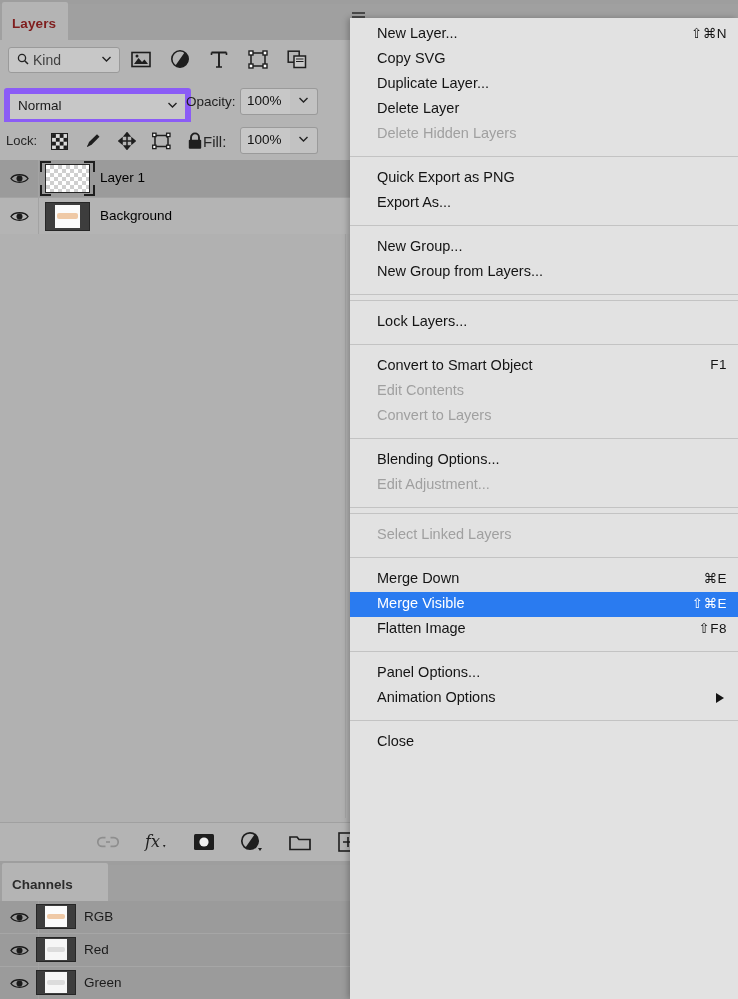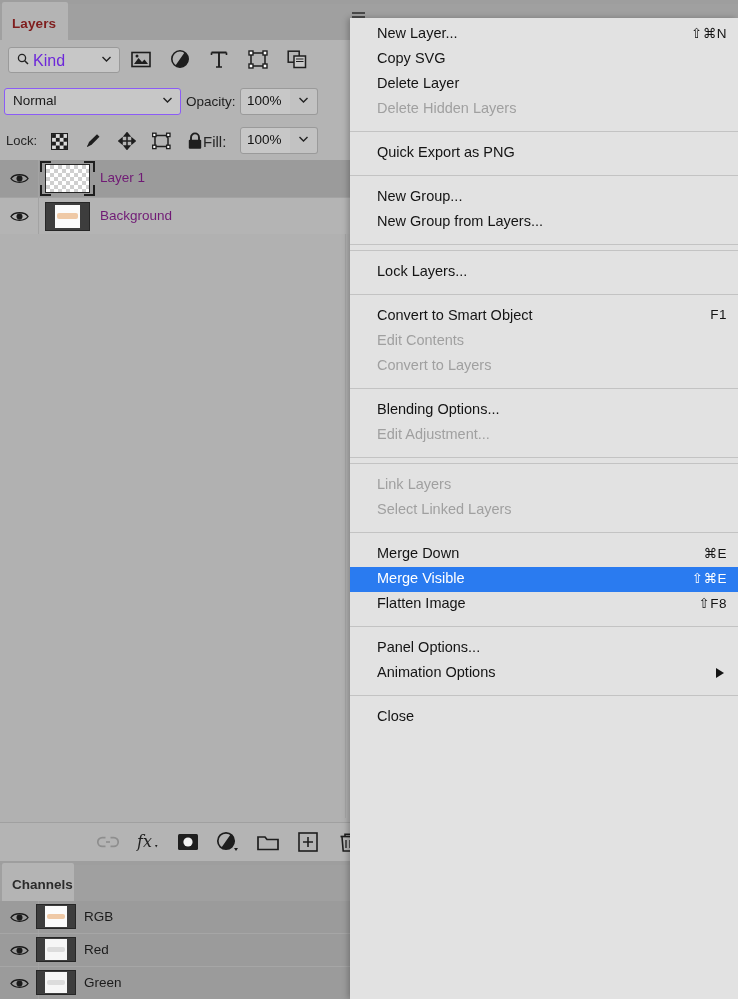--- a/index.html
+++ b/index.html
@@ -26,34 +26,34 @@
   .panelmenu i:nth-child(2){width:13px}
   .panelmenu i:nth-child(3){width:13px}
   .panelmenu i:nth-child(4){width:13px}
 
   
   .filterrow{position:absolute;left:0;top:40px;width:738px;height:42px;background:#b4b4b4;
      border-bottom:1px solid #a0a0a0;}
   .kindsel{position:absolute;left:8px;top:7px;width:110px;height:24px;background:#c7c7c7;
      border:1px solid #9a9a9a;border-radius:3px;}
   .kindsel .mag{position:absolute;left:8px;top:5px;width:12px;height:12px;}
-  .kindsel .txt{position:absolute;left:24px;top:4px;font-size:16px;color:#6d28d9;}
+  .kindsel .txt{position:absolute;left:24px;top:4px;font-size:14px;color:#404040;}
   .kindsel .chev{position:absolute;right:7px;top:7px;}
   .ficons{position:absolute;left:130px;top:8px;display:flex;gap:17px;align-items:center;}
   .ficon{width:22px;height:22px;display:flex;align-items:center;justify-content:center;}
   .togglepill{position:absolute;left:292px;top:50px;width:19px;height:28px;background:#c6c6c6;
      border:1px solid #9b9b9b;border-radius:10px;}
   .togglepill .knob{position:absolute;left:2px;top:1.5px;width:14px;height:14px;border-radius:50%;
      background:#3a3a3a;}
 
   
   .blendrow{position:absolute;left:0;top:82px;width:738px;height:40px;background:#b4b4b4;
      border-bottom:1px solid #a0a0a0;}
   .blendsel{position:absolute;left:4px;top:6px;width:175px;height:25px;background:#c7c7c7;
-     border:1px solid #8b5cf6;border-radius:3px;}
+     border:6px solid #8b5cf6;border-radius:3px;}
   .blendsel .txt{position:absolute;left:8px;top:4px;font-size:13.5px;color:#1a1a1a;}
   .blendsel .chev{position:absolute;right:7px;top:7px;}
   .oplabel{position:absolute;left:186px;top:12px;font-size:13.5px;color:#1e1e1e;}
   .opfield{position:absolute;left:240px;top:6px;width:50px;height:25px;background:#c7c7c7;
      border:1px solid #9a9a9a;border-radius:3px 0 0 3px;}
   .opfield .v{position:absolute;left:6px;top:4px;font-size:13.5px;color:#111;}
   .opstep{position:absolute;left:290px;top:6px;width:27px;height:25px;background:#c2c2c2;
      border:1px solid #9a9a9a;border-left:none;border-radius:0 3px 3px 0;}
   .opstep .chev{position:absolute;left:8px;top:7px;}
 
@@ -88,36 +88,36 @@
   .brackets{position:absolute;left:40px;top:0px;width:55px;height:37px;pointer-events:none;}
   .brackets b{position:absolute;width:9px;height:9px;border:2.5px solid #1e1e1e;}
   .brackets b.tl{left:0;top:1px;border-right:none;border-bottom:none;}
   .brackets b.tr{right:0;top:1px;border-left:none;border-bottom:none;}
   .brackets b.bl{left:0;bottom:1px;border-right:none;border-top:none;}
   .brackets b.br{right:0;bottom:1px;border-left:none;border-top:none;}
   .photo{position:absolute;left:0;top:0;width:100%;height:100%;background:#3d3d3d;}
   .photo .inner{position:absolute;left:22%;top:6%;width:56%;height:88%;background:#fbfbfb;}
   .photo .band{position:absolute;left:26%;top:38%;width:48%;height:22%;background:#efc9a6;
      border-radius:2px;}
-  .layername{position:absolute;left:100px;top:10px;font-size:13.5px;color:#701a75;text-align:center;}
+  .layername{position:absolute;left:100px;top:10px;font-size:13.5px;color:#000000;text-align:center;}
   .locksmall{position:absolute;right:18px;top:10px;}
 
   .listfill{position:absolute;left:0;top:234px;width:738px;height:584px;background:#b1b1b1;}
   .listfill .seam{position:absolute;left:345px;top:0;width:1px;height:584px;background:#a5a5a5;}
 
   
   .bottombar{position:absolute;left:0;top:822px;width:738px;height:38px;background:#b4b4b4;
      border-top:1px solid #a0a0a0;border-bottom:1px solid #9b9b9b;}
-  .bicons{position:absolute;left:96px;top:7px;display:flex;gap:16px;align-items:center;}
+  .bicons{position:absolute;left:96px;top:7px;display:flex;gap:24px;align-items:center;}
   .bicon{width:24px;height:24px;display:flex;align-items:center;justify-content:center;}
 
   
   .chtabstrip{position:absolute;left:0;top:861px;width:738px;height:40px;background:#9e9e9e;}
   .chtabstrip .bgright{position:absolute;left:0;top:4px;width:738px;height:36px;background:#a0a0a0;}
-  .chtab{position:absolute;left:2px;top:2px;width:72px;height:38px;background:#b4b4b4;
+  .chtab{position:absolute;left:2px;top:2px;width:106px;height:38px;background:#b4b4b4;
      border-radius:2px 2px 0 0;}
   .chtab .label{position:absolute;left:10px;top:14px;font-size:13.5px;font-weight:bold;color:#2b2b2b;}
   .chpanelmenu{position:absolute;left:352px;top:873px;width:13px;height:13px;}
   .chpanelmenu i{display:block;height:1.6px;width:13px;background:#4a4a4a;margin-bottom:2.4px;}
   .chlist{position:absolute;left:0;top:901px;width:738px;}
   .chrow{position:relative;height:32px;background:#9b9b9b;border-bottom:1px solid #a6a6a6;}
   .chrow .eyecell{height:32px;}
   .chthumb{position:absolute;left:36px;top:3px;width:40px;height:25px;border:1.5px solid #262626;
      box-sizing:border-box;overflow:hidden;background:#3d3d3d;}
   .chname{position:absolute;left:84px;top:8px;font-size:13.5px;color:#1b1b1b;}
@@ -467,31 +467,37 @@
   <div class="ctxmenu" id="ctxmenu">
       <div class="grp">
         <div class="mi">
           <span class="lbl">New Layer...</span>
           <span class="sc">⇧⌘N</span>
         </div>
         <div class="mi">
           <span class="lbl">Copy SVG</span>
         </div>
         <div class="mi">
+          <span class="lbl">Duplicate Layer...</span>
+        </div>
+        <div class="mi">
           <span class="lbl">Delete Layer</span>
         </div>
         <div class="mi dis">
           <span class="lbl">Delete Hidden Layers</span>
         </div>
       </div>
       <div class="sep"></div>
       <div class="grp">
         <div class="mi">
           <span class="lbl">Quick Export as PNG</span>
         </div>
+        <div class="mi">
+          <span class="lbl">Export As...</span>
+        </div>
       </div>
       <div class="sep"></div>
       <div class="grp">
         <div class="mi">
           <span class="lbl">New Group...</span>
         </div>
         <div class="mi">
           <span class="lbl">New Group from Layers...</span>
         </div>
       </div>
@@ -520,23 +526,20 @@
         <div class="mi">
           <span class="lbl">Blending Options...</span>
         </div>
         <div class="mi dis">
           <span class="lbl">Edit Adjustment...</span>
         </div>
       </div>
       <div class="sep"></div>
       <div class="sep"></div>
       <div class="grp">
-        <div class="mi dis">
-          <span class="lbl">Link Layers</span>
-        </div>
         <div class="mi dis">
           <span class="lbl">Select Linked Layers</span>
         </div>
       </div>
       <div class="sep"></div>
       <div class="grp">
         <div class="mi">
           <span class="lbl">Merge Down</span>
           <span class="sc">⌘E</span>
         </div>

